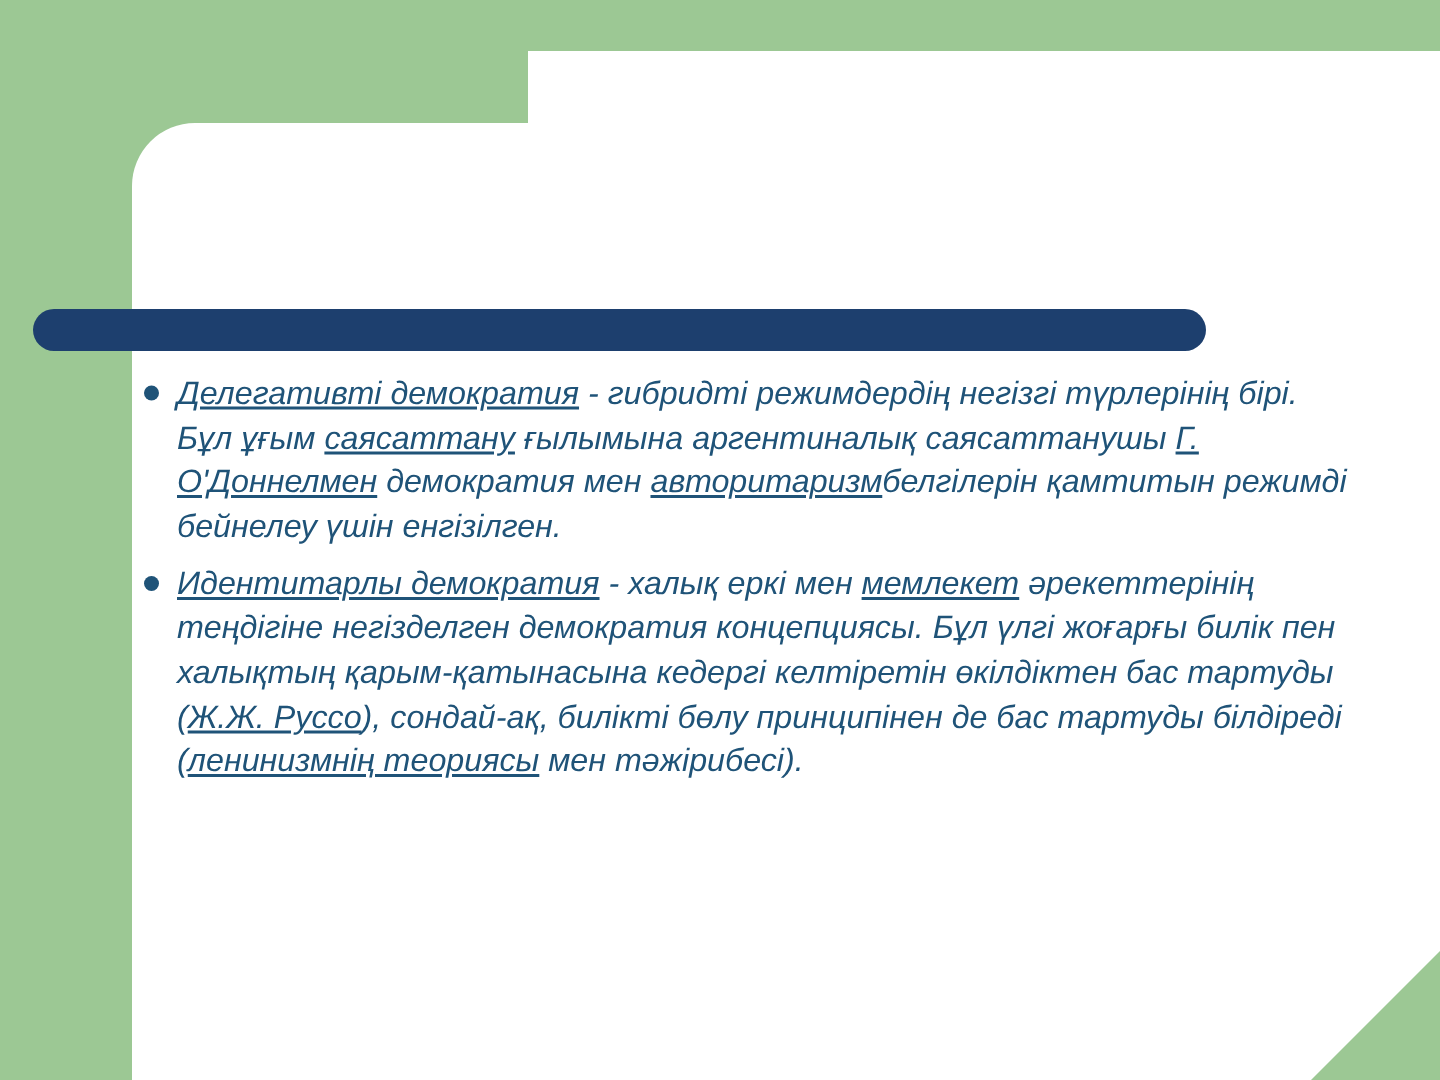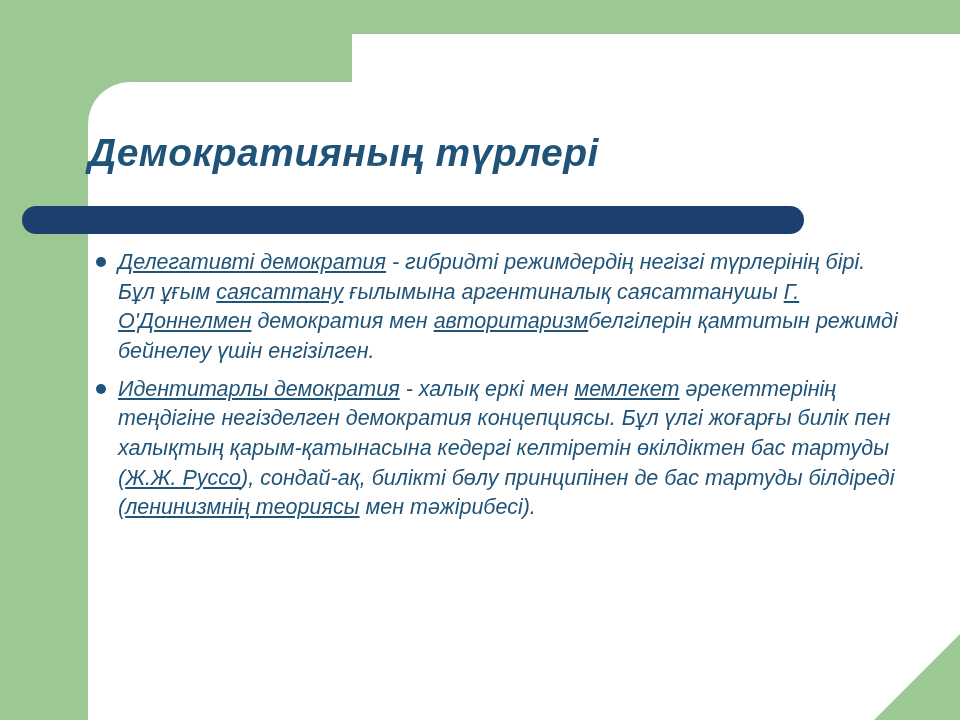--- a/index.html
+++ b/index.html
@@ -124,21 +124,20 @@
 </head>
 <body>
 
 <div class="slide">
 
   <div class="green-band"></div>
   <div class="green-top"></div>
   <div class="white-panel"></div>
   <div class="white-bottom"></div>
 
-  <div class="title">Демократияның түрлері</div>
   <div class="title-bar"></div>
 
   <div class="body">
     <div class="bullet-row">
       <div class="bullet-dot"></div>
       <div class="bullet-text"><span class="lnk">Делегативті демократия</span><span> - гибридті режимдердің негізгі түрлерінің бірі. Бұл ұғым </span><span class="lnk">саясаттану</span><span> ғылымына аргентиналық саясаттанушы </span><span class="lnk">Г. О'Доннелмен</span><span> демократия мен </span><span class="lnk">авторитаризм</span><span>белгілерін қамтитын режимді бейнелеу үшін енгізілген.</span></div>
     </div>
     <div class="bullet-row">
       <div class="bullet-dot"></div>
       <div class="bullet-text"><span class="lnk">Идентитарлы демократия</span><span> - халық еркі мен </span><span class="lnk">мемлекет</span><span> әрекеттерінің теңдігіне негізделген демократия концепциясы. Бұл үлгі жоғарғы билік пен халықтың қарым-қатынасына кедергі келтіретін өкілдіктен бас тартуды (</span><span class="lnk">Ж.Ж. Руссо</span><span>), сондай-ақ, билікті бөлу принципінен де бас тартуды білдіреді (</span><span class="lnk">ленинизмнің теориясы</span><span> мен тәжірибесі).</span></div>

